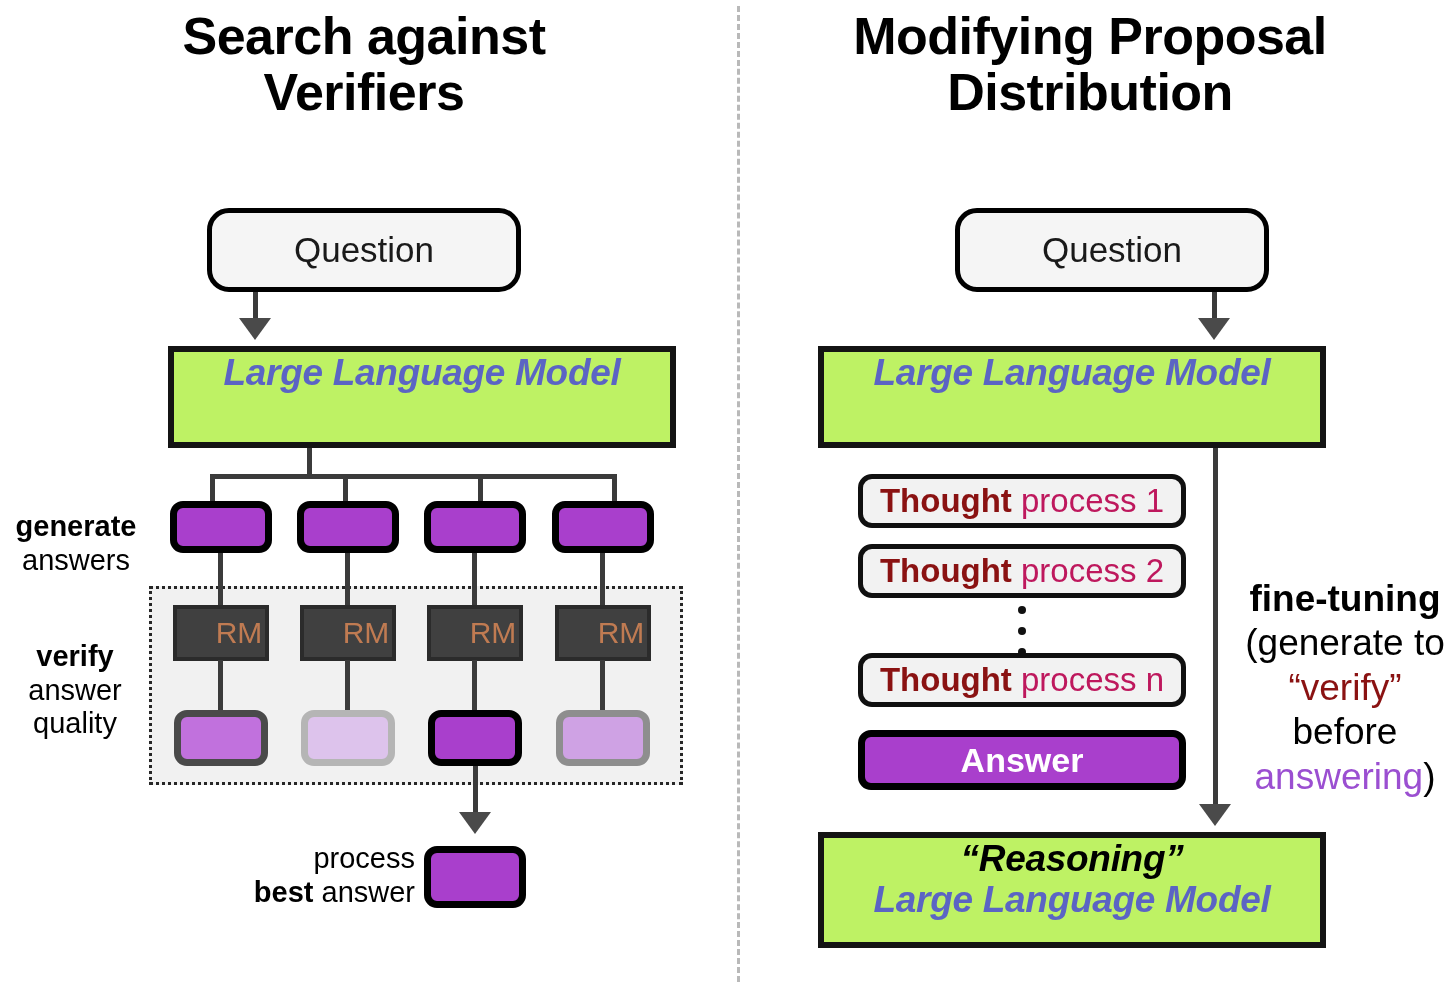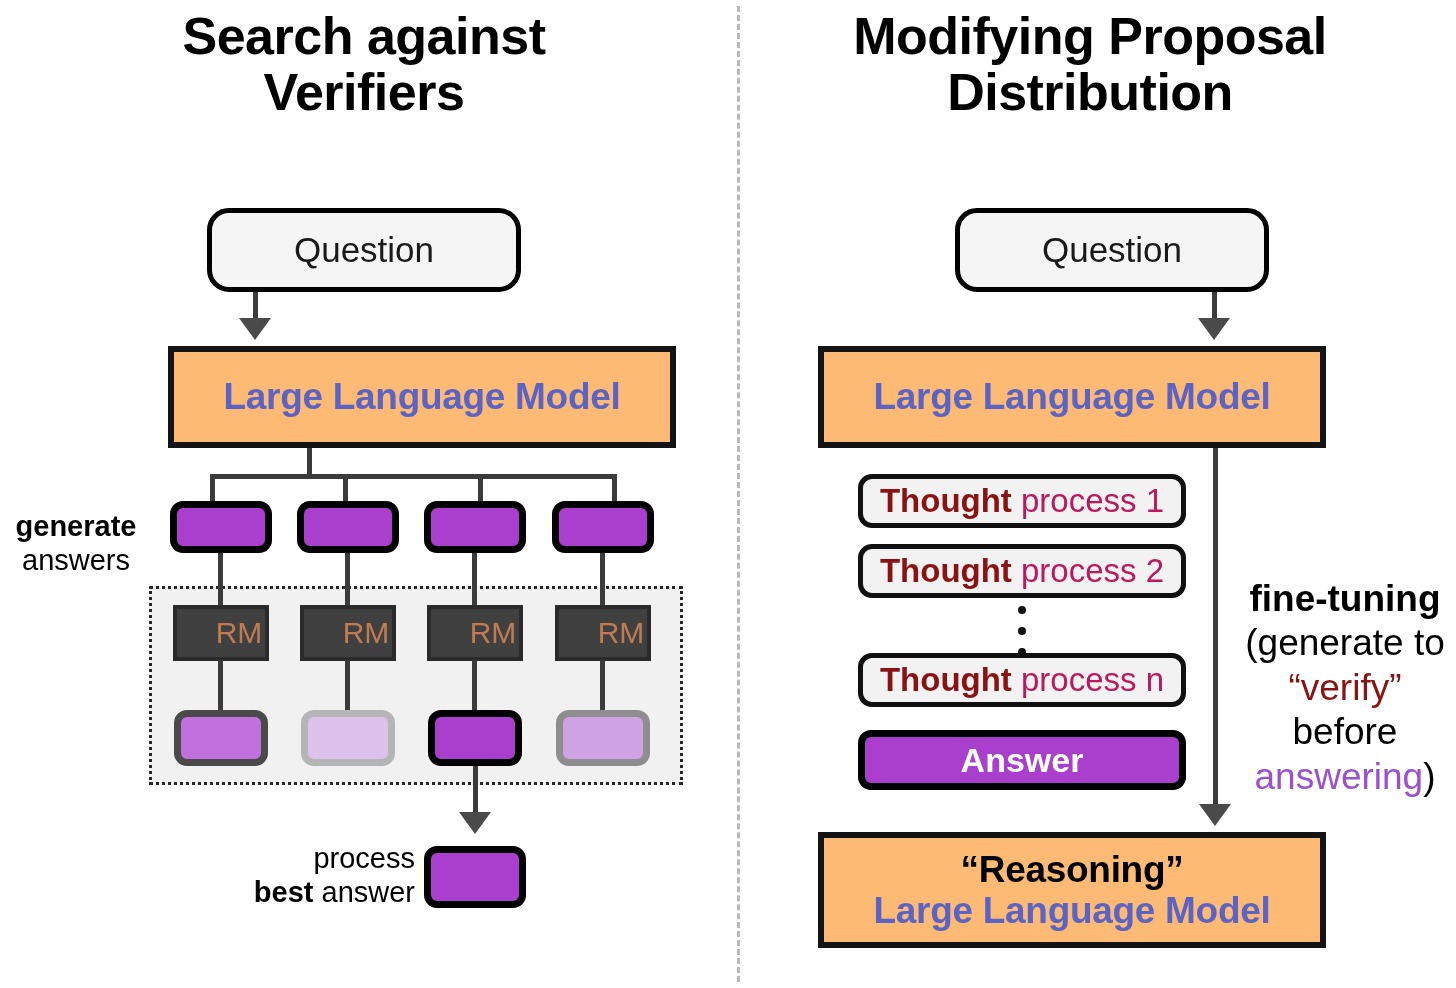--- a/index.html
+++ b/index.html
@@ -52,31 +52,32 @@
     display: flex;
     align-items: center;
     justify-content: center;
     font-size: 35px;
     color: #1a1a1a;
     box-sizing: border-box;
   }
 
   .llmbox {
     position: absolute;
-    background: #fdba74;
+    background: #bef264;
     border: 6px solid #141414;
     box-sizing: border-box;
     display: flex;
     flex-direction: column;
     align-items: center;
-    justify-content: center;
+    justify-content: flex-start;
     font-size: 37px;
     color: #5b64c4;
     font-weight: bold;
     letter-spacing: -0.3px;
+    font-style: italic;
   }
   .llmbox .reasoning-word {
     color: #000000;
     font-size: 37px;
     font-weight: bold;
     line-height: 1.12;
   }
   .llmbox .llm-word { line-height: 1.12; }
 
   
@@ -274,20 +275,25 @@
   <div class="vline" style="left:218px; top:660px; height:52px;"></div>
   <div class="vline" style="left:345px; top:660px; height:52px;"></div>
   <div class="vline" style="left:472px; top:660px; height:52px;"></div>
   <div class="vline" style="left:600px; top:660px; height:52px;"></div>
 
   <div class="score-box" style="left:174px; top:710px; width:94px; height:56px; background:#c171dd; border:7px solid #4a4a4a;"></div>
   <div class="score-box" style="left:301px; top:710px; width:94px; height:56px; background:#ddc3ec; border:7px solid #b5b5b5;"></div>
   <div class="score-box" style="left:428px; top:710px; width:94px; height:56px; background:#a93fcc; border:7px solid #000000;"></div>
   <div class="score-box" style="left:556px; top:710px; width:94px; height:56px; background:#cfa2e4; border:7px solid #8e8e8e;"></div>
 
+  <div class="side-label" style="left:2px; top:640px; width:146px;">
+    <b>verify</b><br>
+    <span style="white-space:pre-line">answer
+quality</span>
+  </div>
 
   <div class="vline" style="left:473px; top:766px; height:52px;"></div>
   <div class="arrow-head" style="left:459px; top:812px;"></div>
 
   <div class="gen-box" style="left:424px; top:846px; width:102px; height:62px;"></div>
 
   <div class="side-label" style="left:245px; top:842px; width:170px; text-align:right;">
     <span>process</span><br>
     <b>best</b>
     <span>answer</span>

